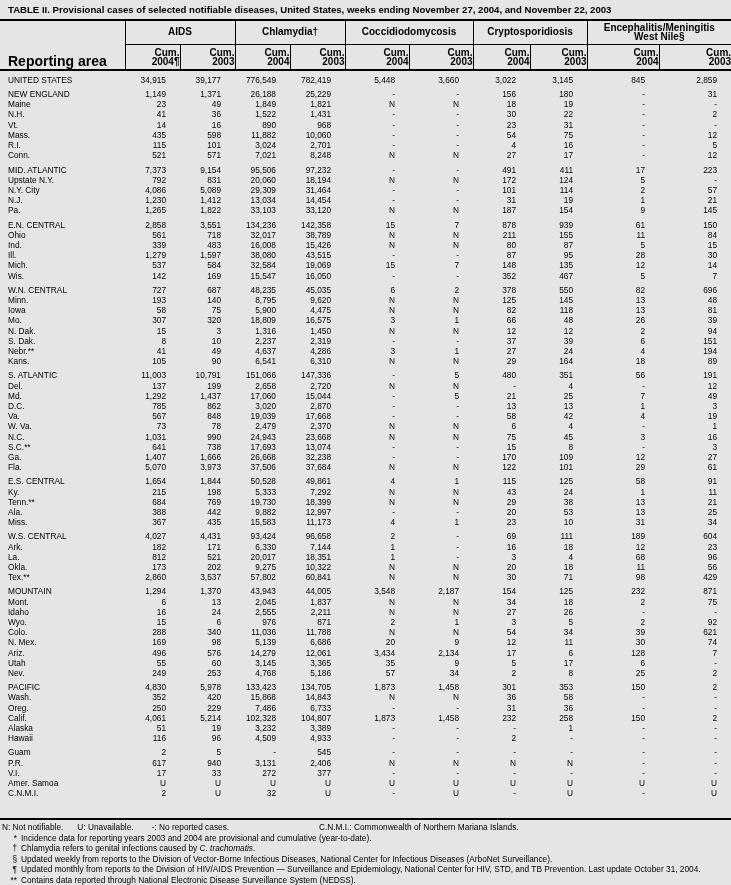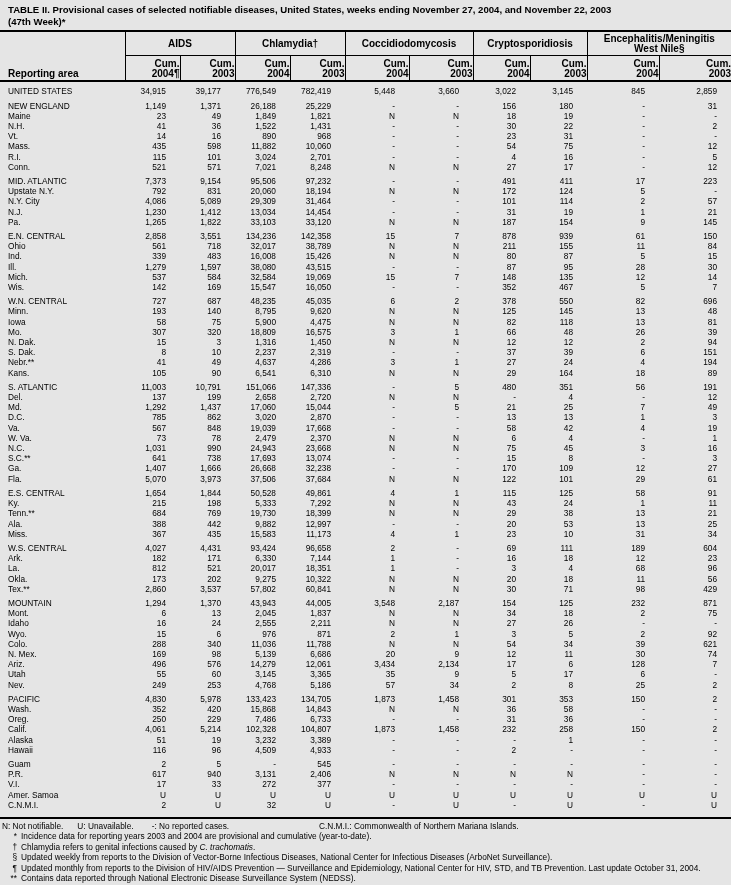--- a/index.html
+++ b/index.html
@@ -1,44 +1,43 @@
 <!DOCTYPE html>
 <html><head>
 <meta charset="utf-8">
 <style>
   html,body{margin:0;padding:0;background:#fff;}
   body{width:731px;height:885px;font-family:"Liberation Sans",sans-serif;color:#000;}
   .page{position:relative;width:731px;height:885px;overflow:hidden;background:#e5e5e5;}
   .title{padding:4px 8px 3px 8px;font-weight:bold;font-size:9.6px;line-height:11.5px;letter-spacing:0;}
   table{border-collapse:collapse;table-layout:fixed;width:731px;border-top:2px solid #000;}
   th{font-weight:bold;font-size:10px;line-height:9.6px;padding:0;}
-  th.area-h{text-align:left;vertical-align:bottom;padding:0 0 2px 8px;border-bottom:2px solid #000;font-size:10px;margin-top:48px;}
+  th.area-h{text-align:left;vertical-align:bottom;padding:0 0 2px 8px;border-bottom:2px solid #000;font-size:14px;margin-top:48px;}
   th.group{border-left:1px solid #000;border-bottom:1px solid #000;text-align:center;vertical-align:middle;white-space:pre-line;padding:2px 1px;}
   th.sub{border-left:1px solid #000;border-bottom:2px solid #000;text-align:right;vertical-align:middle;white-space:pre-line;padding:3px 0 2px 0;}
   tbody td{font-size:8.3px;line-height:10.2px;padding:0;white-space:nowrap;}
   td.area{text-align:left;padding-left:8px;}
   td.num{text-align:right;padding-right:14px;}
   tr.gap td{padding-top:4px;}
-  .footer{border-top:2px solid #000;margin-top:7px;padding:2px 4px 0 2px;font-size:8.3px;line-height:10.4px;}
+  .footer{border-top:2px solid #000;margin-top:20px;padding:2px 4px 0 2px;font-size:8.3px;line-height:10.4px;}
   .legend span{display:inline-block;vertical-align:top;}
   .legend .lg0{width:73px;}
   .legend .lg1{width:72px;}
   .legend .lg2{width:165px;}
   .fn{position:relative;padding-left:19px;}
   .fn .fn-m{position:absolute;left:0;width:15px;text-align:right;}
   .it{font-style:italic;}
 </style>
 </head>
 <body>
 
 <div class="page">
 
   <div class="title">
     <div>TABLE II. Provisional cases of selected notifiable diseases, United States, weeks ending November 27, 2004, and November 22, 2003</div>
-    <div>(47th Week)*</div>
   </div>
 
   <table>
     <colgroup>
       <col style="width:125px">
         <col style="width:55px">
         <col style="width:55px">
       <col style="width:55px">
         <col style="width:55px">
         <col style="width:64px">

